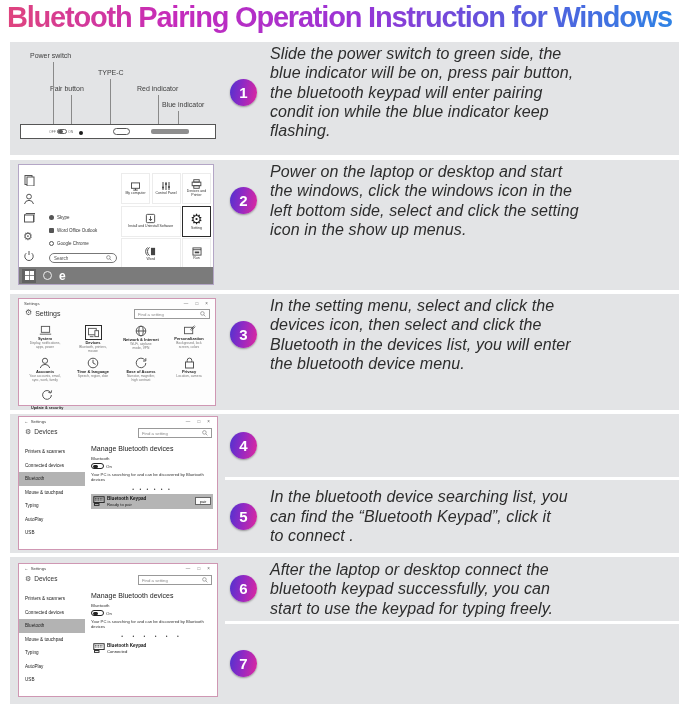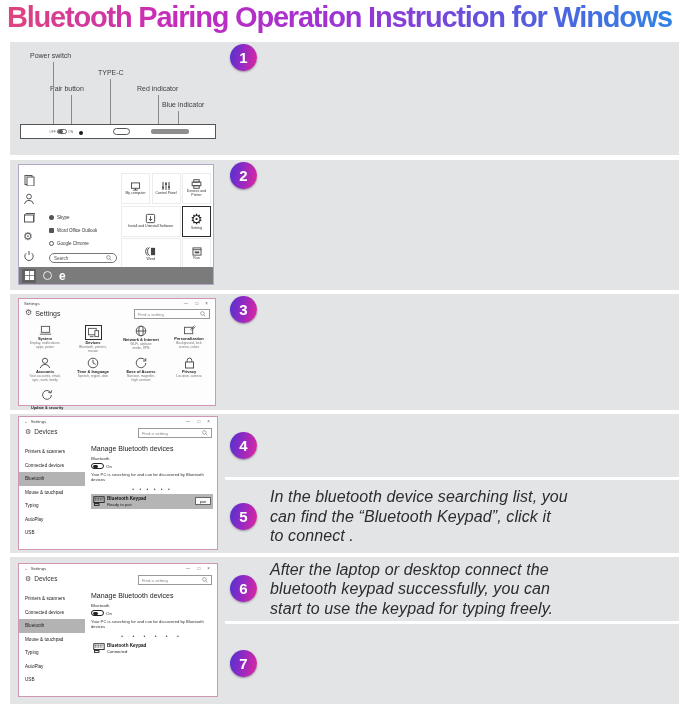--- a/index.html
+++ b/index.html
@@ -144,20 +144,25 @@
         <span class="t">ON</span>
       </div>
       <div class="pdot"></div>
       <div class="usb"></div>
       <div class="ind"></div>
     </div>
   </div>
   <div class="steps">
     <div class="step">
       <div class="badge">1</div>
+      <div class="stext">Slide the power switch to green side, the
+blue indicator will be on, press pair button,
+the bluetooth keypad will enter pairing
+condit ion while the blue indicator keep
+flashing.</div>
     </div>
   </div>
 </div>
 
 <div class="row" id="row2">
   <div class="panel">
     <div class="win lav" style="left:8px;top:4px;width:196px;height:121px">
       <div class="rail">
         <span class="ic">
             <svg width="12" height="12" viewBox="0 0 12 12">
@@ -273,20 +278,24 @@
             </svg>
         </span>
         <span class="cring"></span>
         <span class="edge">e</span>
       </div>
     </div>
   </div>
   <div class="steps">
     <div class="step">
       <div class="badge">2</div>
+      <div class="stext">Power on the laptop or desktop and start
+the windows, click the windows icon in the
+left bottom side, select and click the setting
+icon in the show up menus.</div>
     </div>
   </div>
 </div>
 
 <div class="row" id="row3">
   <div class="panel">
     <div class="win pink" style="left:8px;top:4px;width:198px;height:108px;background:#fdfdfd">
       <span class="wtitle">Settings</span>
       <span class="wctrl">— □ ×</span>
       <div class="whead">
@@ -397,20 +406,24 @@
               <path d="M9.6 3.4 A4.4 4.4 0 1 0 10.4 6" fill="none" stroke="#555"></path>
               <path d="M10.6 1.4 L10 4 L7.4 3.4" fill="none" stroke="#555"></path>
             </svg></span>
         <span class="nm">Update &amp; security</span>
       </div>
     </div>
   </div>
   <div class="steps">
     <div class="step">
       <div class="badge">3</div>
+      <div class="stext">In the setting menu, select and click the
+devices icon, then select and click the
+Bluetooth in the devices list, you will enter
+the bluetooth device menu.</div>
     </div>
   </div>
 </div>
 
 <div class="row" id="row4">
   <div class="panel">
     <div class="win pink" style="left:8px;top:2px;width:200px;height:134px">
       <span class="wtitle"><span>←</span>&nbsp;&nbsp;<span>Settings</span></span>
       <span class="wctrl">— □ ×</span>
       <div class="whead" style="top:11px">

